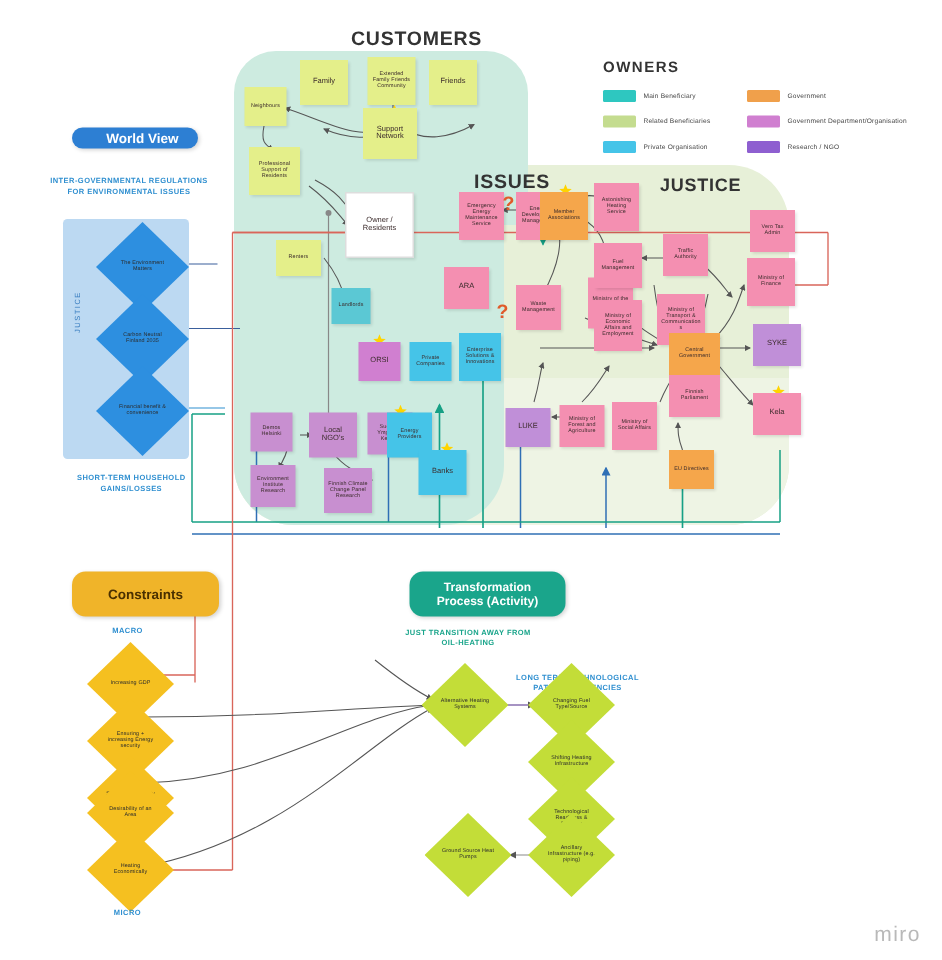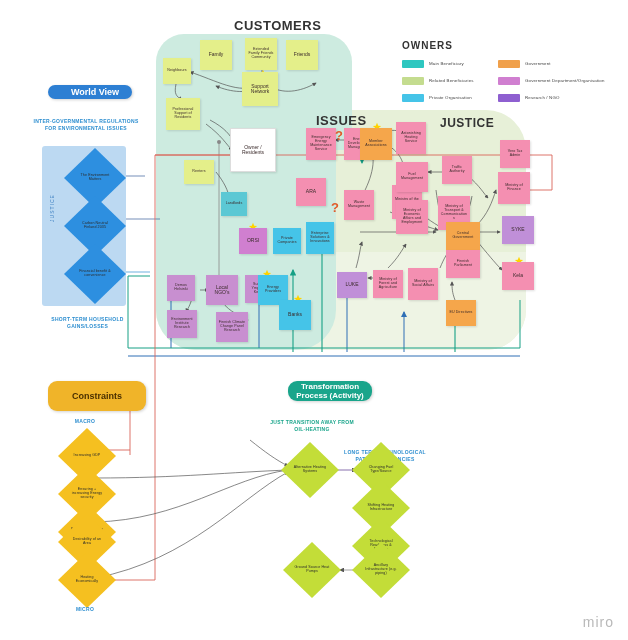--- a/index.html
+++ b/index.html
@@ -66,21 +66,21 @@
   .star{position:absolute;width:10px;height:10px;pointer-events:none;}
 
   
   .pill{
     position:absolute;border-radius:9px;display:flex;align-items:center;
     justify-content:center;text-align:center;color:#fff;font-weight:bold;
     box-shadow:1px 1px 3px rgba(0,0,0,.18);line-height:1.15;
   }
   #pill-worldview{left:48px;top:85px;width:74px;height:14px;background:#2d7fd3;font-size:9px;padding-left:10px;}
   #pill-constraints{left:48px;top:381px;width:98px;height:30px;background:#f0b429;color:#4a3000;font-size:9px;}
-  #pill-transform{left:288px;top:381px;width:76px;height:20px;background:#1aa58b;font-size:8px;padding:0 4px;}
+  #pill-transform{left:273px;top:381px;width:76px;height:30px;background:#1aa58b;font-size:8px;padding:0 14px;}
 
   .caption{
     position:absolute;text-align:center;font-size:5px;font-weight:bold;
     color:#2f8fd0;letter-spacing:.3px;line-height:1.35;
   }
   #cap-inter{left:30px;top:118px;width:112px;}
   #cap-short{left:40px;top:316px;width:95px;color:#2f8fd0;}
   #cap-macro{left:60px;top:418px;width:50px;}
   #cap-micro{left:60px;top:606px;width:50px;}
   #cap-just{left:266px;top:419px;width:92px;color:#1aa58b;}

